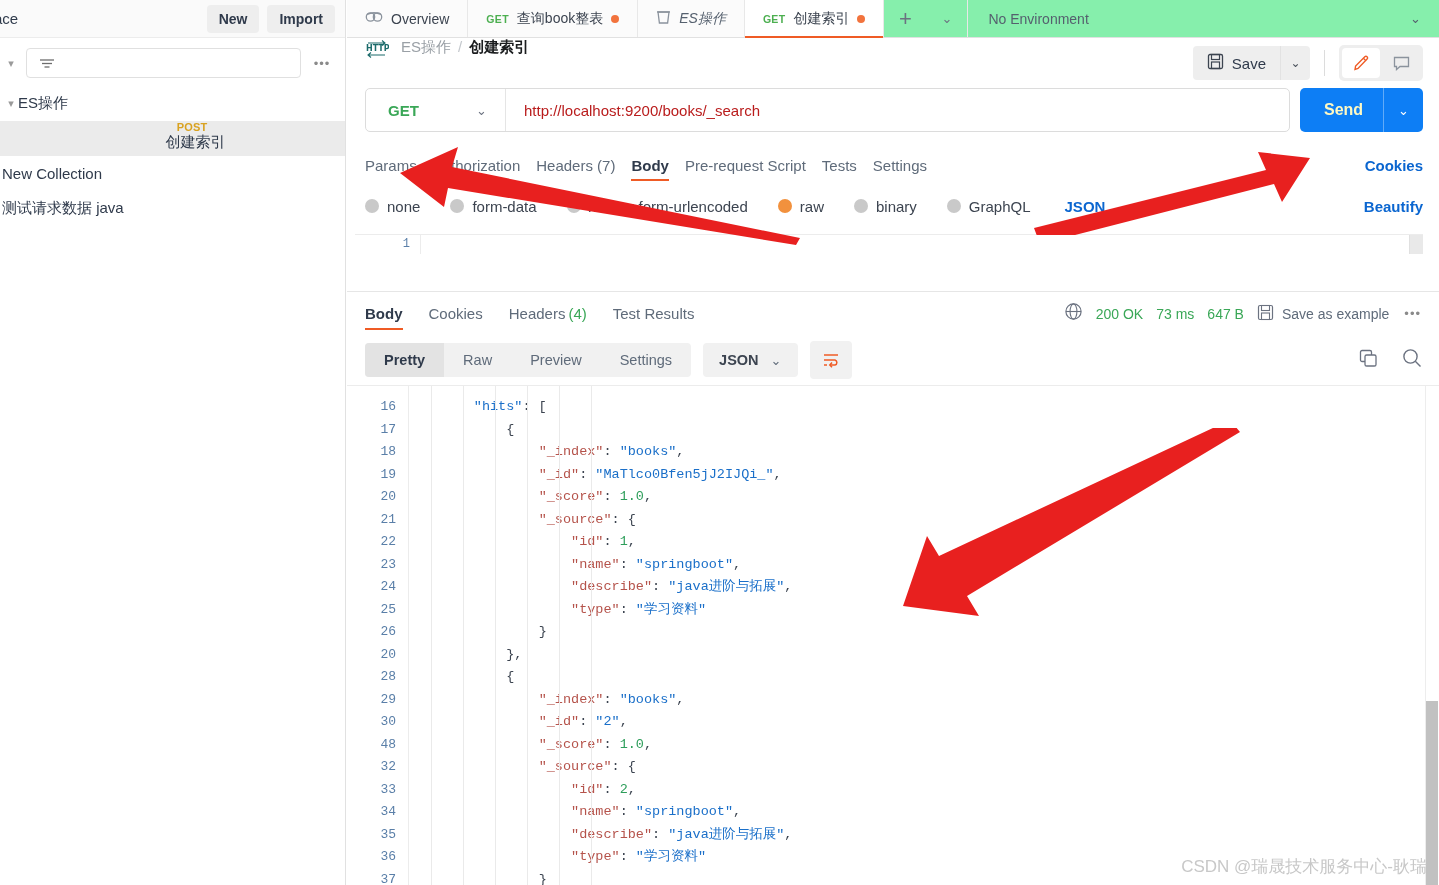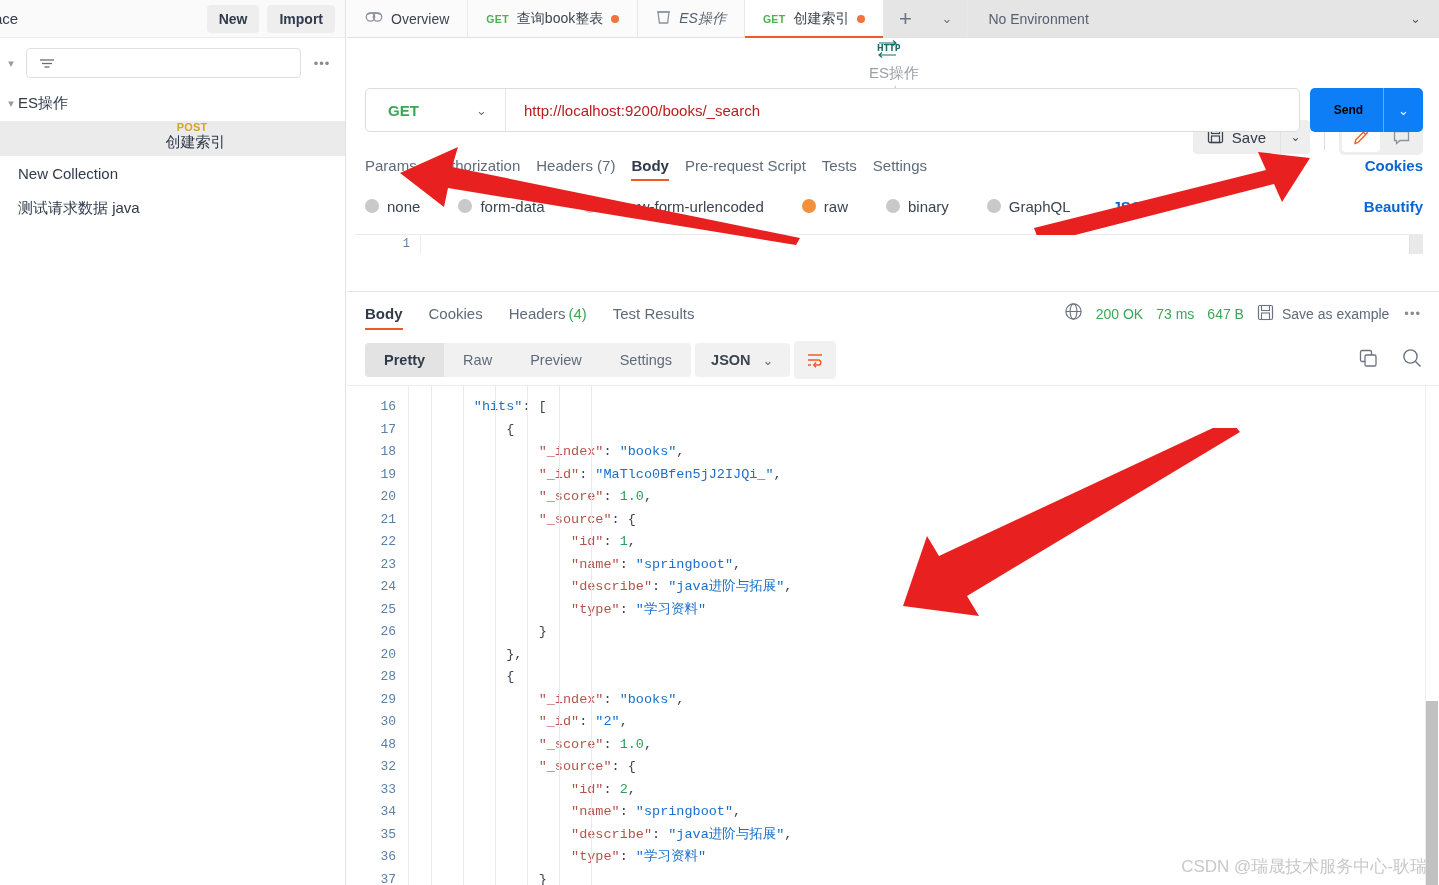--- a/index.html
+++ b/index.html
@@ -55,26 +55,26 @@
     padding-left: 4px; font-size: 15px; color: #2f3a4b; cursor: pointer;
   }
   .tree-row .twisty { width: 14px; text-align: center; color: #9a9a9a; font-size: 11px; }
   .tree-row.sel { background: #ebebeb; flex-direction: column; }
   .meth-post {
     font-size: 11px; font-weight: 700; color: #d9a220;
     margin-right: 7px; letter-spacing: .2px;
   }
   .tree-label { font-size: 15px; color: #2f3a4b; }
   .tree-row.nested { padding-left: 46px; }
-  .tree-row.plain { padding-left: 18px; }
+  .tree-row.plain { padding-left: 2px; }
 
   
   .tabbar {
     position: absolute; left: 347px; top: 0; width: 1092px; height: 38px;
-    background: #e5e5e5; border-bottom: 1px solid #e1e1e1;
+    background: #86efac; border-bottom: 1px solid #e1e1e1;
     display: flex; align-items: stretch;
   }
   .tab {
     display: flex; align-items: center; gap: 8px;
     padding: 0 18px; font-size: 14px; color: #55606e;
     border-right: 1px solid #e8e8e8; cursor: pointer; position: relative;
     background: #fbfbfb; white-space: nowrap;
   }
   .tab.active { background: #ffffff; }
   .tab.active::after {
@@ -101,21 +101,21 @@
     font-size: 14px; color: #55606e; cursor: pointer;
   }
 
   
   .main {
     position: absolute; left: 347px; top: 38px; width: 1092px; height: 847px;
     background: #ffffff;
   }
 
   .crumbbar {
-    display: flex; align-items: center; height: 50px; padding: 0 16px 0 18px; flex-direction: column;
+    display: flex; height: 50px; padding: 0 16px 0 18px;
   }
   .http-icon { margin-right: 12px; display:block; }
   .crumb-a { font-size: 15px; color: #9aa0a6; }
   .crumb-sep { font-size: 15px; color: #c3c7cc; margin: 0 7px; }
   .crumb-b { font-size: 15px; color: #1b1d1f; font-weight: 700; }
   .crumb-right { margin-left: auto; display: flex; align-items: center; gap: 0; }
   .save-btn {
     display: flex; align-items: center; gap: 8px; height: 34px;
     background: #eeeeee; border-radius: 4px 0 0 4px; padding: 0 14px;
     font-size: 15px; color: #2f3a4b; cursor: pointer; border: none;
@@ -150,21 +150,21 @@
   .url-input {
     flex: 1 1 auto; height: 100%; border: none; outline: none;
     padding: 0 18px; font-size: 15px; color: #b91c1c;
     font-family: inherit; background: transparent;
   }
   .send-btn {
     height: 44px; background: #0d7ef5; border-radius: 5px; display: flex;
     align-items: center; cursor: pointer;
   }
   .send-btn .lbl {
-    padding: 0 20px 0 24px; font-size: 12px; font-weight: 700; color: #000000;
+    padding: 0 20px 0 24px; font-size: 16px; font-weight: 700; color: #fef9c3;
   }
   .send-btn .sep { width: 1px; height: 44px; background: rgba(255,255,255,.35); }
   .send-btn .cv {
     padding: 0 14px; font-size: 13px; color: #fff;
   }
 
   
   .reqtabs {
     display: flex; align-items: center; padding: 0 16px 0 18px;
     height: 42px; margin-top: 12px; gap: 16px;
@@ -178,21 +178,21 @@
     content: ""; position: absolute; left: 0; right: 0; bottom: 5px;
     height: 2px; background: #ef5b25;
   }
   .cookies-link {
     margin-left: auto; font-size: 15px; color: #0b66d0; font-weight: 700; cursor: pointer;
   }
 
   
   .bodyrow {
     display: flex; align-items: center; padding: 0 16px 0 18px;
-    height: 40px; gap: 16px;
+    height: 40px; gap: 8px;
   }
   .radio { display: flex; align-items: center; gap: 8px; margin-right: 22px; cursor: pointer; }
   .radio .bullet {
     width: 14px; height: 14px; border-radius: 50%; background: #c9c9c9;
   }
   .radio.sel .bullet { background: #f2913d; }
   .radio .rl { font-size: 15px; color: #3c4450; }
   .json-sel { display: flex; align-items: center; gap: 10px; margin-left: 4px; cursor: pointer; }
   .json-sel .jl { font-size: 15px; color: #0b66d0; font-weight: 700; }
   .json-sel .jc { font-size: 13px; color: #0b66d0; }
@@ -229,21 +229,21 @@
     content: ""; position: absolute; left: 0; right: 0; bottom: 6px;
     height: 2px; background: #ef5b25;
   }
   .resp-tab .cnt { color: #3aa757; margin-left: 3px; font-weight: 400; }
   .resp-meta { margin-left: auto; display: flex; align-items: center; gap: 13px; }
   .rm-item { font-size: 14px; color: #3aa757; }
   .rm-save { font-size: 14px; color: #5f6b7a; display: flex; align-items: center; gap: 8px; cursor: pointer; }
   .rm-dots { color: #8a8a8a; font-size: 13px; letter-spacing: 1px; cursor: pointer; padding: 0 2px; }
 
   .fmt-row {
-    display: flex; align-items: center; height: 50px; padding: 0 16px 0 18px; gap: 4px;
+    display: flex; align-items: center; height: 50px; padding: 0 16px 0 18px; gap: 12px;
   }
   .seg { display: flex; background: #f1f1f1; border-radius: 4px; overflow: hidden; }
   .seg div {
     padding: 9px 19px; font-size: 14.5px; color: #5f6b7a; cursor: pointer;
   }
   .seg div.on { background: #e3e3e3; color: #2f3a4b; font-weight: 600; }
   .fmt-json {
     display: flex; align-items: center; gap: 12px; background: #f1f1f1;
     border-radius: 4px; padding: 9px 16px; cursor: pointer;
   }

